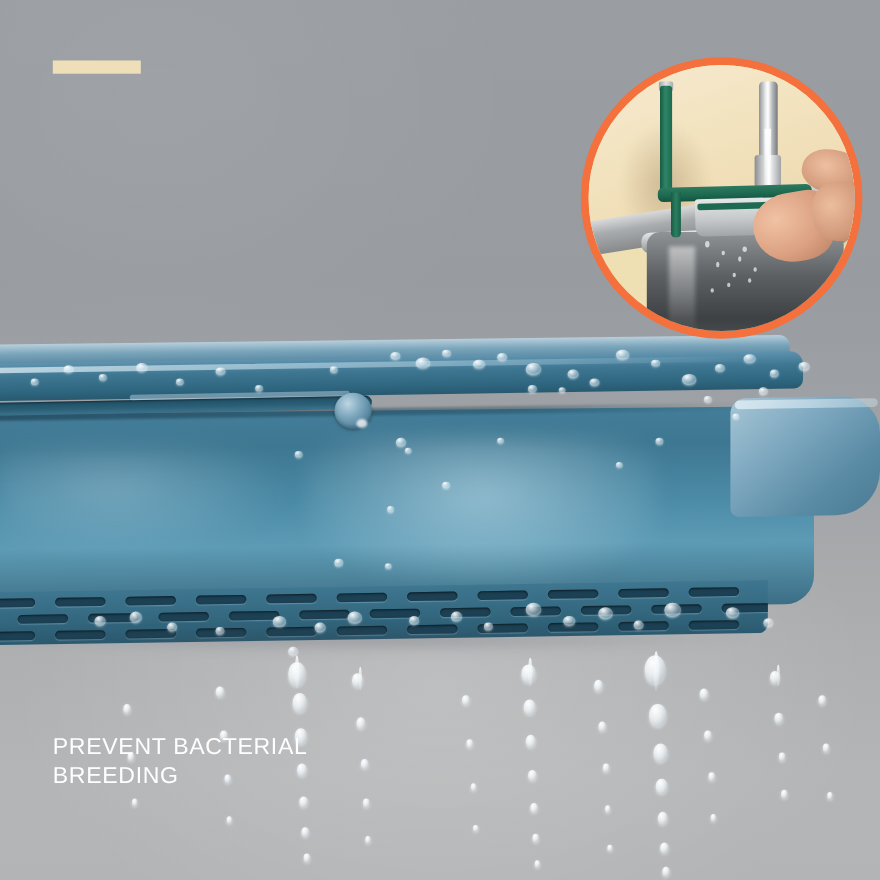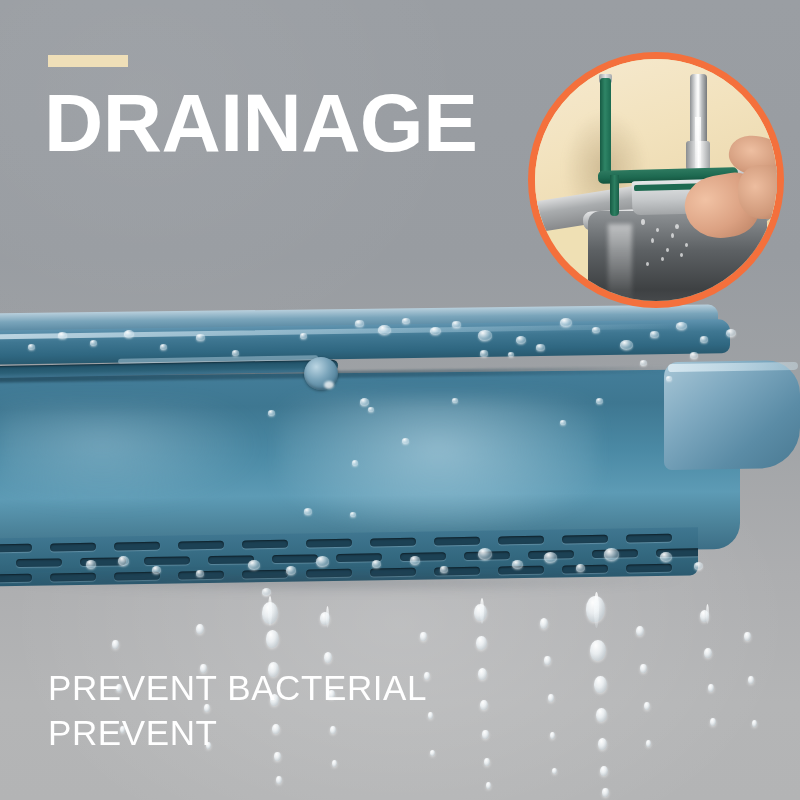--- a/index.html
+++ b/index.html
@@ -67,21 +67,21 @@
     white-space: nowrap;
   }
 
   
   .tagline {
     position: absolute;
     left: 48px;
     top: 666px;
     width: 420px;
     color: #ffffff;
-    font-size: 35px;
+    font-size: 21px;
     font-weight: 300;
     line-height: 1.28em;
     letter-spacing: 0.6px;
   }
   .tagline span { display: block; }
 
   
   .inset {
     position: absolute;
     left: 528px;
@@ -552,26 +552,25 @@
       <div class="drop-fall" style="left: 752px; top: 720px; width: 5px; height: 7px;"></div>
       <div class="stream" style="left: 268px; top: 596px; width: 4px; height: 30px;"></div>
       <div class="stream" style="left: 480px; top: 598px; width: 4px; height: 26px;"></div>
       <div class="stream" style="left: 594px; top: 592px; width: 5px; height: 36px;"></div>
       <div class="stream" style="left: 326px; top: 606px; width: 3px; height: 22px;"></div>
       <div class="stream" style="left: 706px; top: 604px; width: 3px; height: 20px;"></div>
     </div>
 
   <div class="accent-bar"></div>
   <div class="headline">
-    <span class="headline-main">DRAINAGE</span>
   </div>
 
   <div class="tagline">
     <span>PREVENT BACTERIAL</span>
-    <span>PREVENT</span>
+    <span>BREEDING</span>
   </div>
 
   <div class="inset">
     <div class="inset-scene">
       <div class="ins-wall"></div>
       <div class="ins-wall-shadow"></div>
       <div class="ins-counter"></div>
       <div class="ins-faucet-neck"></div>
       <div class="ins-faucet-head"></div>
       <div class="ins-water-jet"></div>

